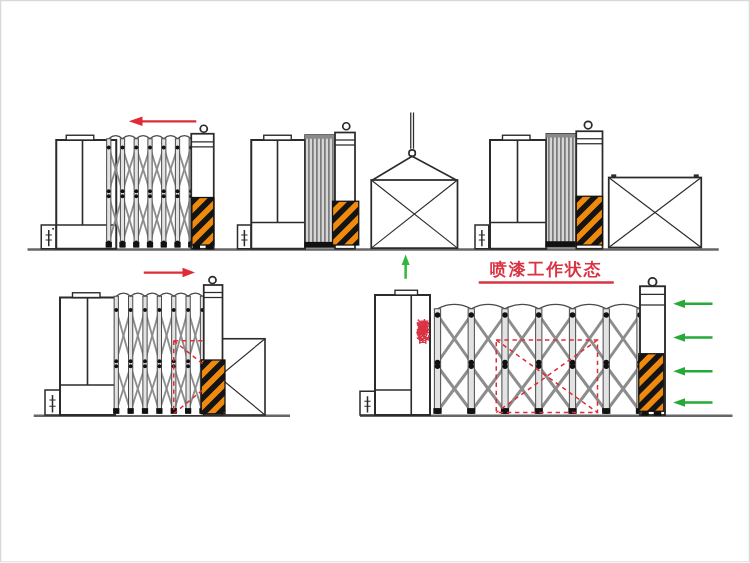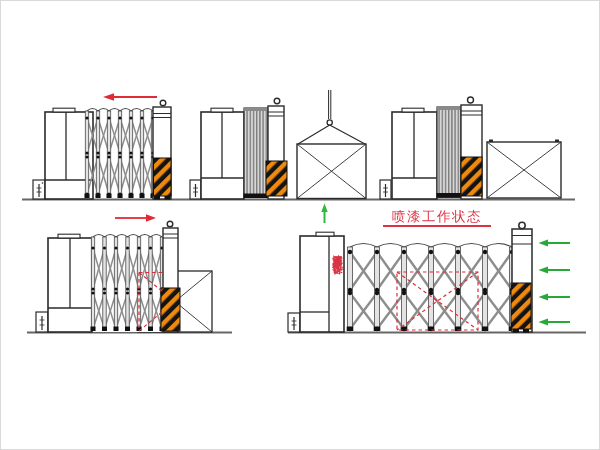--- a/index.html
+++ b/index.html
@@ -1,21 +1,21 @@
 <!DOCTYPE html>
 <html><head>
 <meta charset="utf-8">
 <style>
   html,body{margin:0;padding:0;background:#fff;}
   #stage{position:relative;width:600px;height:450px;background:#ffffff;overflow:hidden;
          font-family:"DejaVu Sans",sans-serif;}
   #stage .frame{position:absolute;inset:0;border:1px solid #d9d9d9;pointer-events:none;}
   svg{position:absolute;left:0;top:0;}
   .t-title{position:absolute;left:383px;top:209px;width:108px;text-align:center;
-           font-weight:normal;font-size:13.5px;letter-spacing:1.5px;color:#d93344;
+           font-weight:bold;font-size:13.5px;letter-spacing:1.5px;color:#d93344;
            border-bottom:2px solid #d93344;padding-bottom:1px;line-height:15px;}
   .t-vlabel{position:absolute;left:330px;top:246px;width:15px;height:82px;
             writing-mode:vertical-rl;text-orientation:upright;
             font-weight:bold;font-size:10.5px;letter-spacing:2px;line-height:15px;
             color:#d93344;}
 </style>
 </head>
 <body>
 
 <div id="stage">

